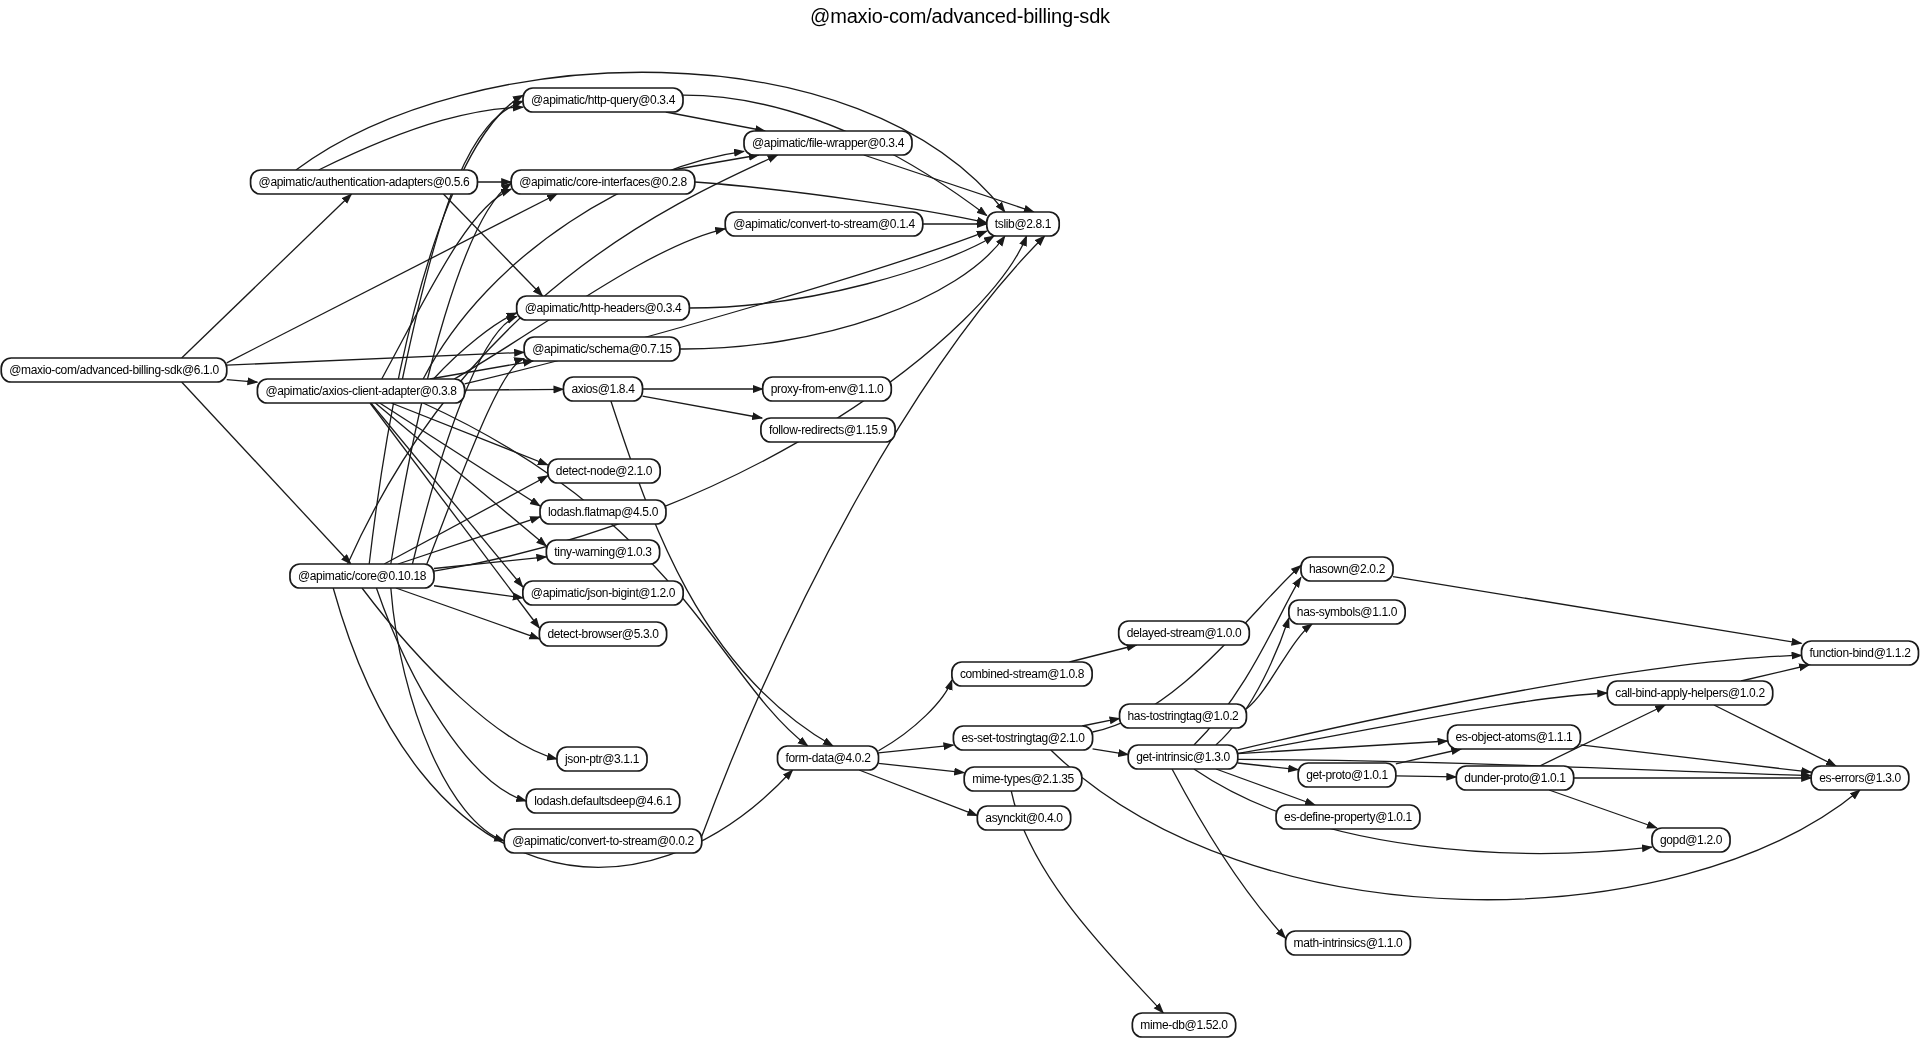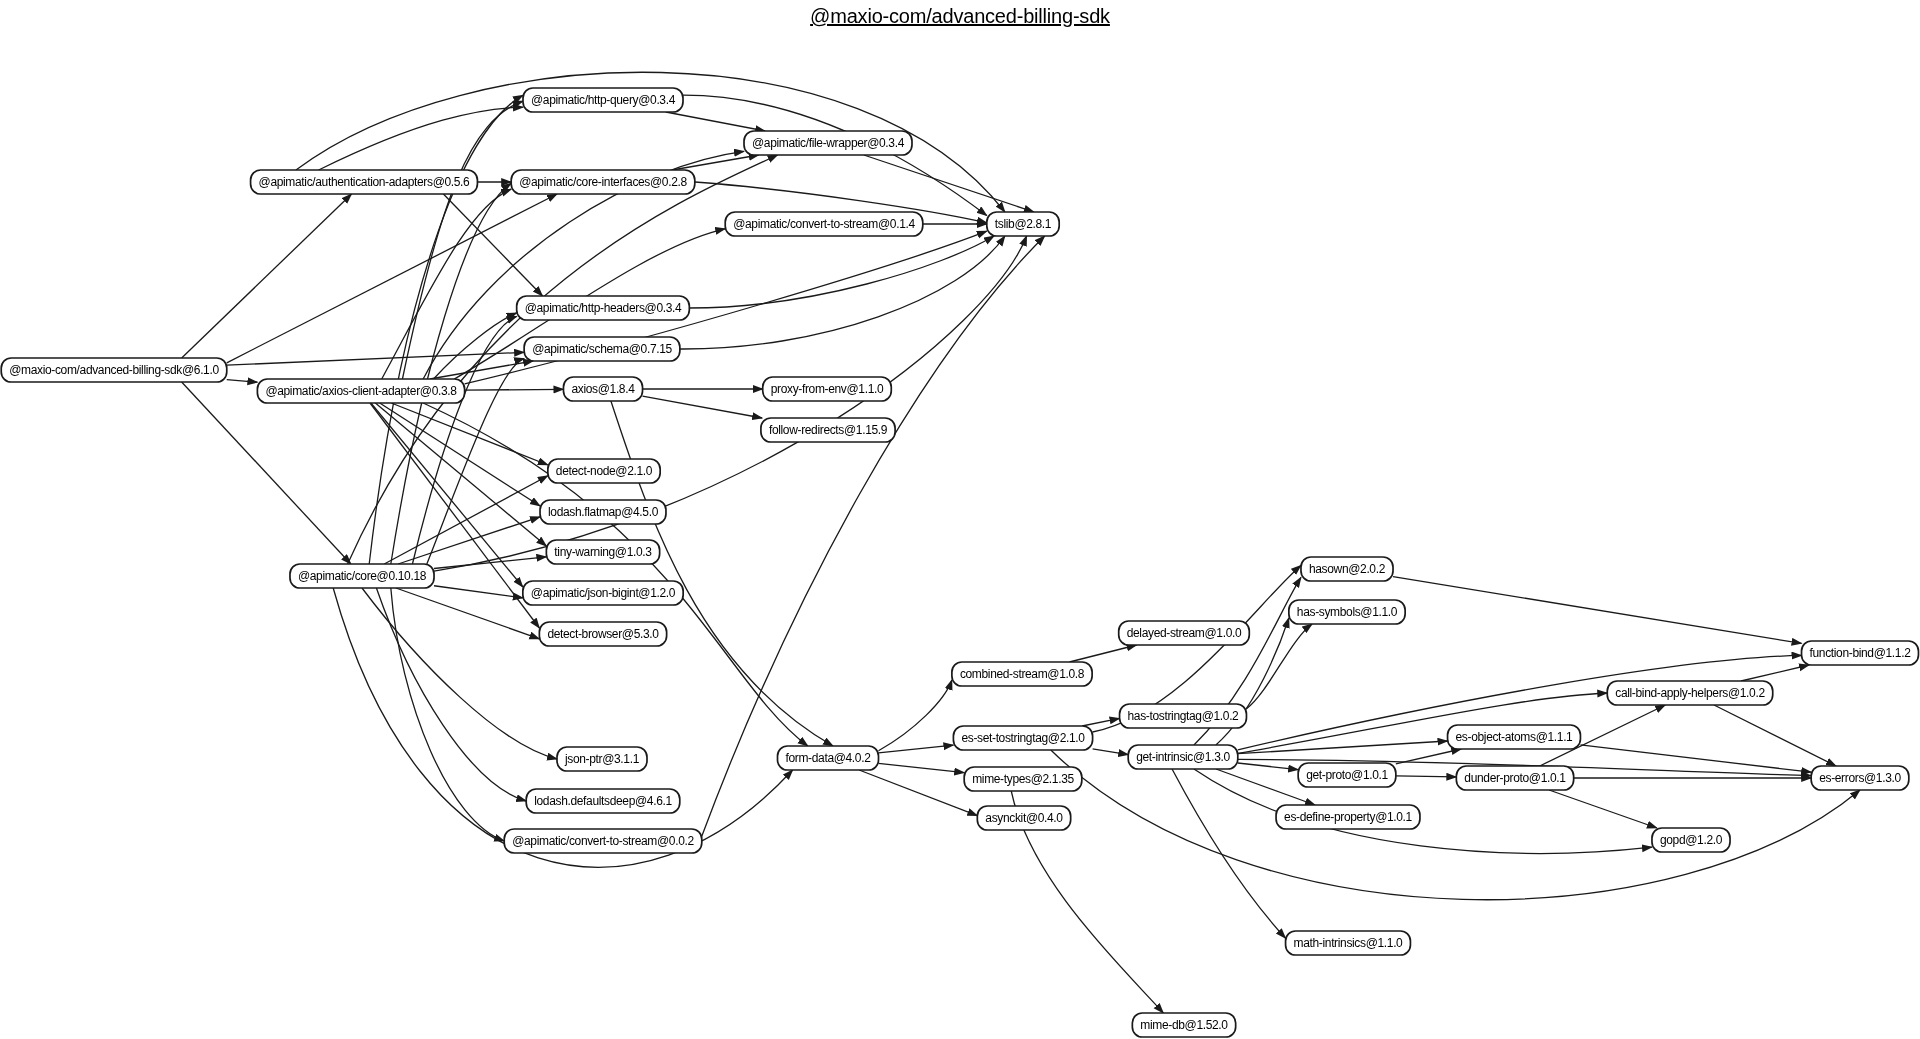--- a/index.html
+++ b/index.html
@@ -1,19 +1,19 @@
 <!DOCTYPE html>
 <html><head>
 <meta charset="utf-8">
 <style>
   html,body{margin:0;padding:0;background:#fff;}
   .stage{position:relative;width:1920px;height:1039px;background:#fff;overflow:hidden;
          font-family:"Liberation Sans",sans-serif;}
   .graph-title{position:absolute;top:5px;left:0;width:100%;text-align:center;
-         font-size:20px;color:#000;letter-spacing:-0.2px;text-decoration:underline;}
+         font-size:20px;color:#000;letter-spacing:-0.2px;}
   svg{position:absolute;top:0;left:0;}
   .nbox{fill:#ffffff;stroke:#1a1a1a;stroke-width:1.7px;}
   .nlabel{font-family:"Liberation Sans",sans-serif;font-size:12px;fill:#000;
           letter-spacing:-0.35px;}
   .edge{fill:none;stroke:#1a1a1a;stroke-width:1.3px;}
 </style>
 </head>
 <body>
 
 <div class="stage">

